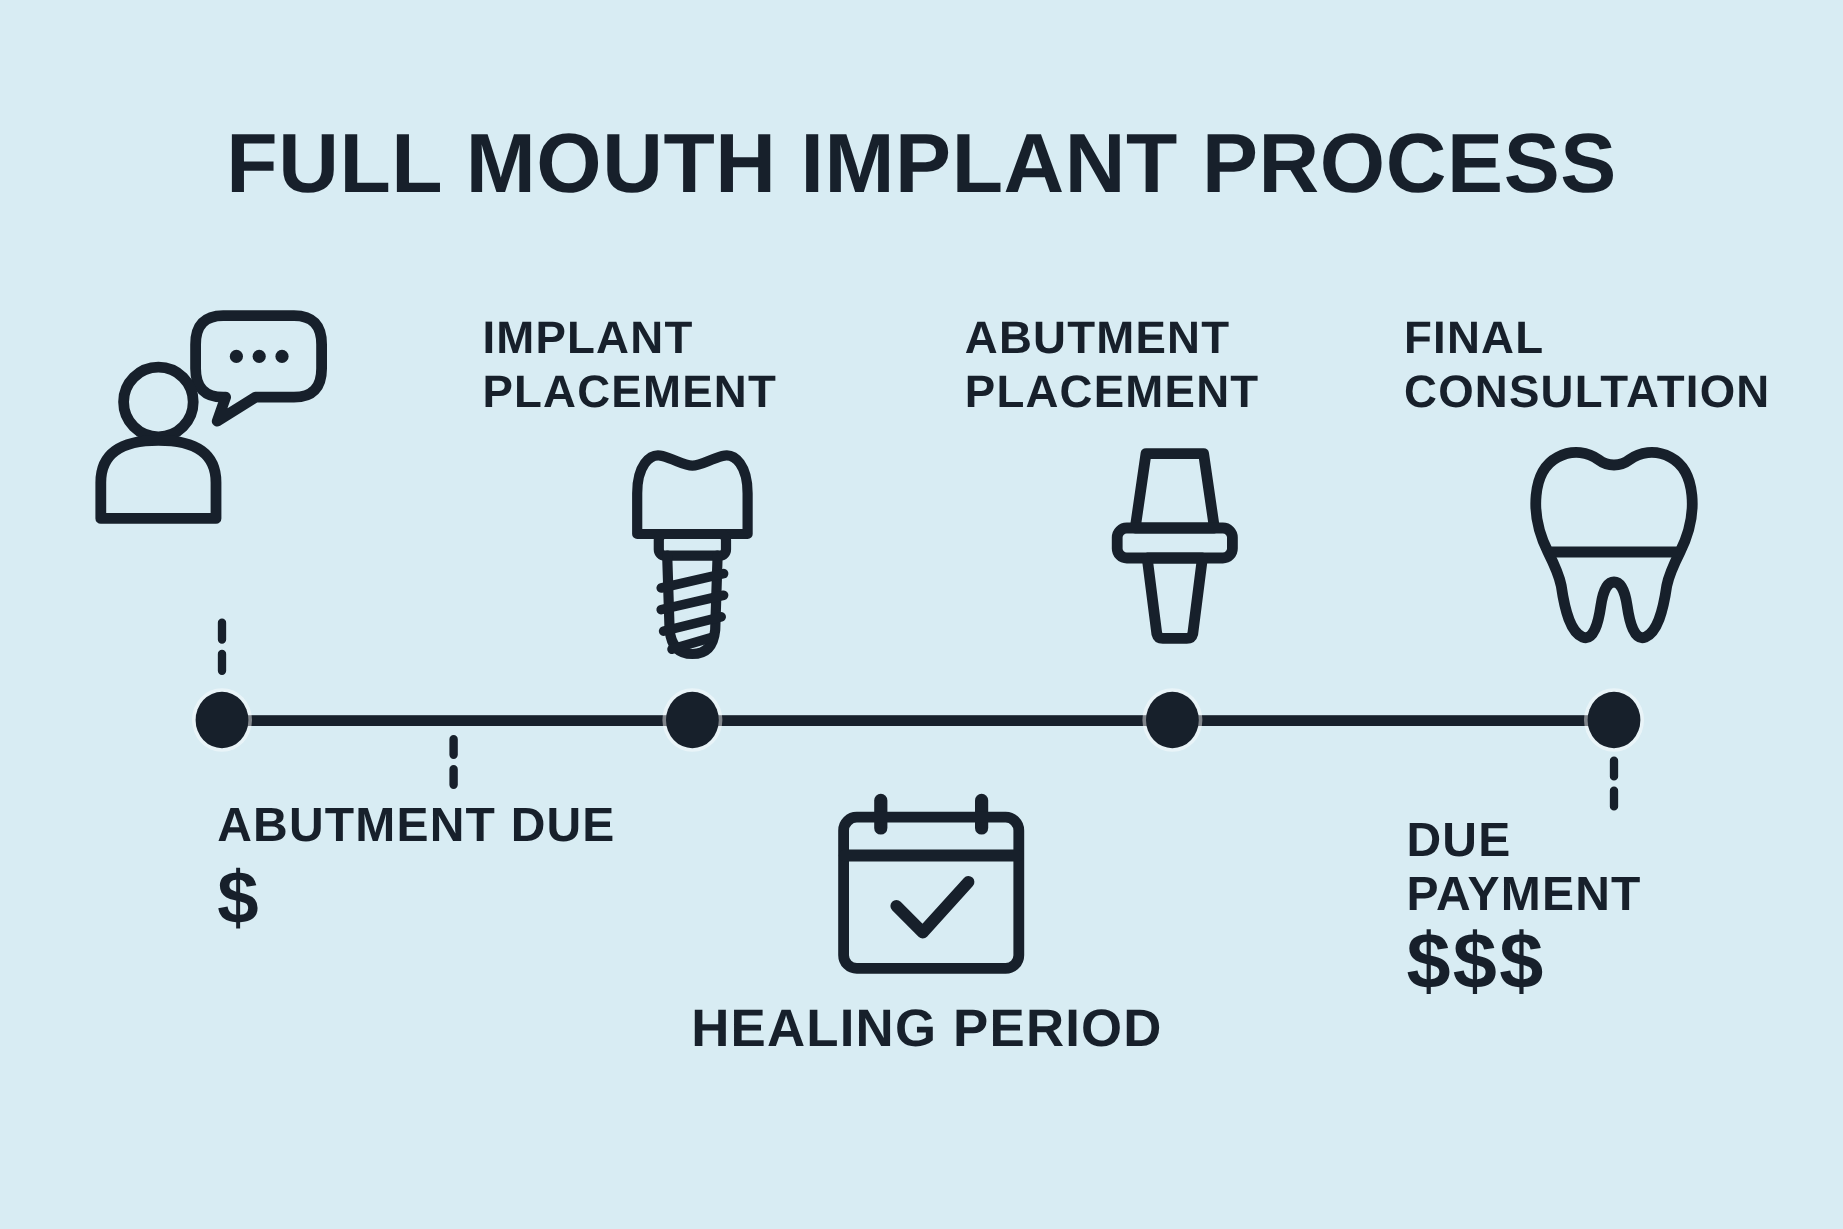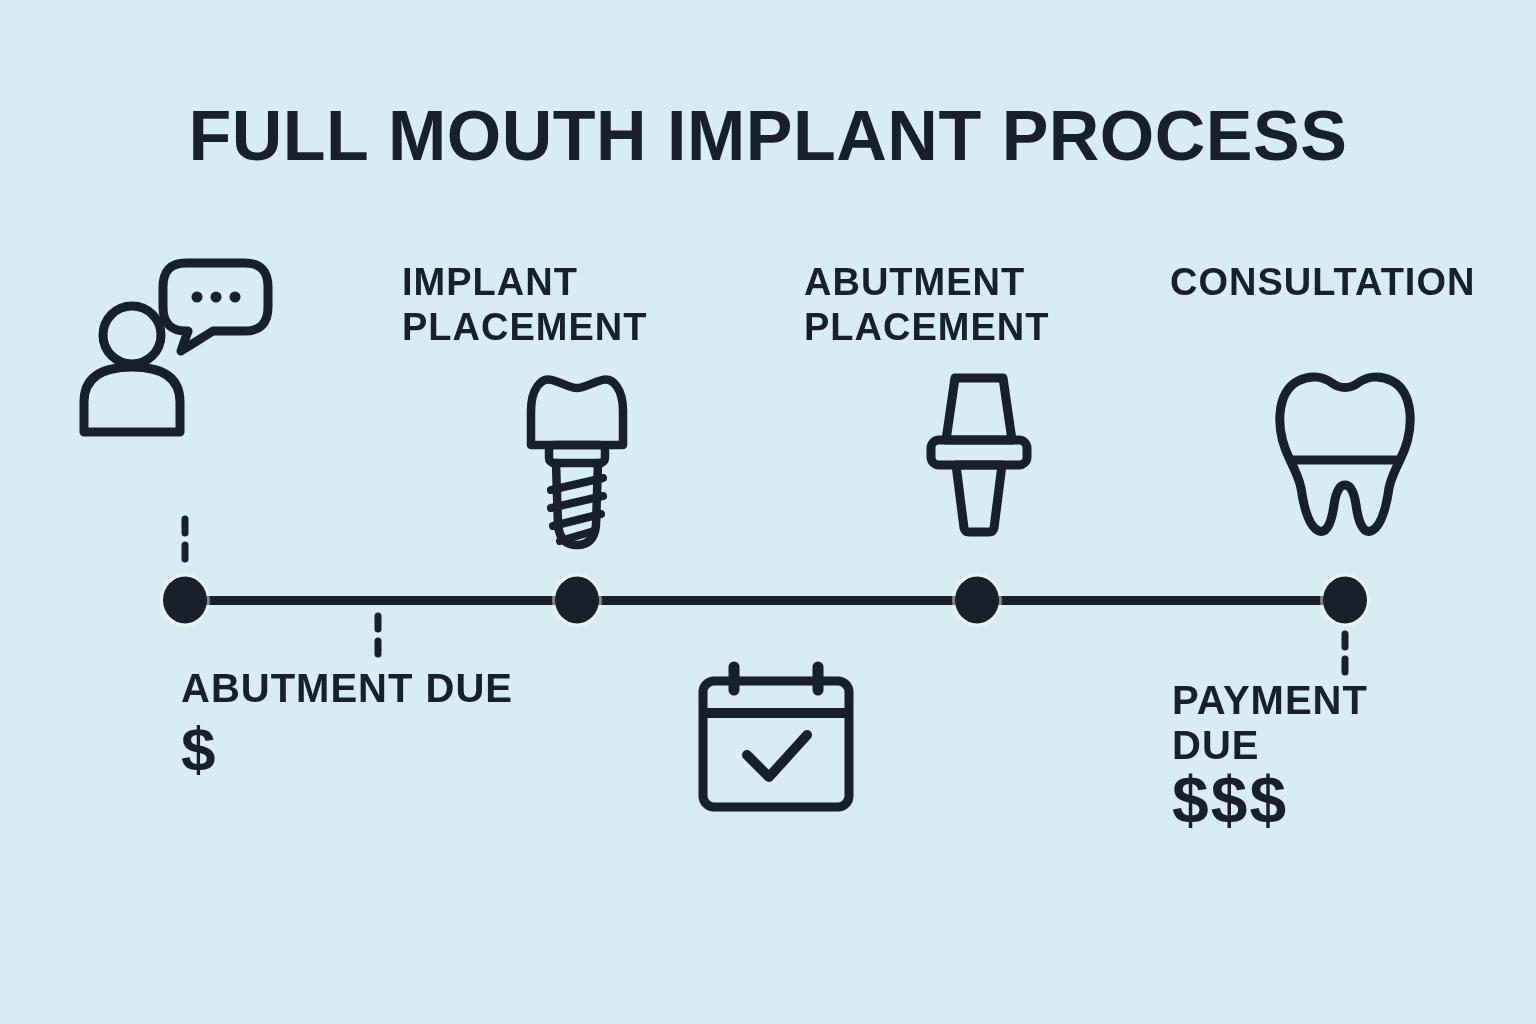--- a/index.html
+++ b/index.html
@@ -90,20 +90,21 @@
     <span class="line">ABUTMENT</span>
     <span class="line">PLACEMENT</span>
   </div>
   <svg class="icon" style="left:924px;top:372px;width:110px;height:163px" viewBox="0 0 110 163">
     <path class="s" stroke-width="9" d="M 31 6 L 79 6 L 88 68 L 22 68 Z"></path>
     <rect class="s" stroke-width="9" x="7" y="68" width="96" height="25" rx="8"></rect>
     <path class="s" stroke-width="9" d="M 32 93 L 78 93 L 70 156 Q 69 160 65 160 L 45 160 Q 41 160 40 156 Z"></path>
   </svg>
 
   <div class="lbl step-lbl" style="left:1170px;top:260px;width:350px">
+    <span class="line">FINAL</span>
     <span class="line">CONSULTATION</span>
   </div>
   <svg class="icon" style="left:1270px;top:368px;width:150px;height:172px" viewBox="0 0 150 172">
     <path class="s" stroke-width="9" d="M 20 92 C 4 60 7 24 28 13 C 41 6 54 9 62 15 C 70 21 80 21 88 15 C 96 9 109 6 122 13 C 143 24 146 60 130 92 C 125 102 121 110 119 120 C 116 141 111 159 101 163 C 92 166 88 151 86 137 C 84 123 80 117 75 117 C 70 117 66 123 64 137 C 62 151 58 166 49 163 C 39 159 34 141 31 120 C 29 110 25 102 20 92 Z"></path>
     <line class="s" stroke-width="9" x1="23" y1="92" x2="127" y2="92"></line>
   </svg>
 
   <div class="tline"></div>
   <div class="dot" style="left:185px"></div>
   <div class="dot" style="left:577px"></div>
@@ -118,23 +119,24 @@
   </div>
   <div class="lbl amount" style="left:181px;top:713px;width:400px;font-size:62px">$</div>
 
   <svg class="icon" style="left:696px;top:660px;width:160px;height:150px" viewBox="0 0 160 150">
     <line class="s" stroke-width="11" x1="38" y1="7" x2="38" y2="30"></line>
     <line class="s" stroke-width="11" x1="122" y1="7" x2="122" y2="30"></line>
     <rect class="s" stroke-width="9" x="7" y="21" width="146" height="126" rx="11"></rect>
     <line class="s" stroke-width="10" x1="8" y1="53" x2="152" y2="53"></line>
     <path class="s" stroke-width="10" d="M 51 95 L 73 117 L 111 75"></path>
   </svg>
+  <div class="lbl heal-lbl" style="left:576px;top:833px;width:400px">HEALING PERIOD</div>
 
   <svg class="dash" style="left:1341px;top:629px" width="8" height="50" viewBox="0 0 8 50">
     <line x1="4" y1="5" x2="4" y2="46" stroke="var(--ink)" stroke-width="7" stroke-linecap="round" stroke-dasharray="13 12"></line>
   </svg>
   <div class="lbl pay-lbl" style="left:1172px;top:678px;width:350px">
+    <span class="line">DUE</span>
     <span class="line">PAYMENT</span>
-    <span class="line">DUE</span>
   </div>
   <div class="lbl amount" style="left:1172px;top:762px;width:350px;font-size:66px">$$$</div>
 
 </div>
 
 </body></html>

